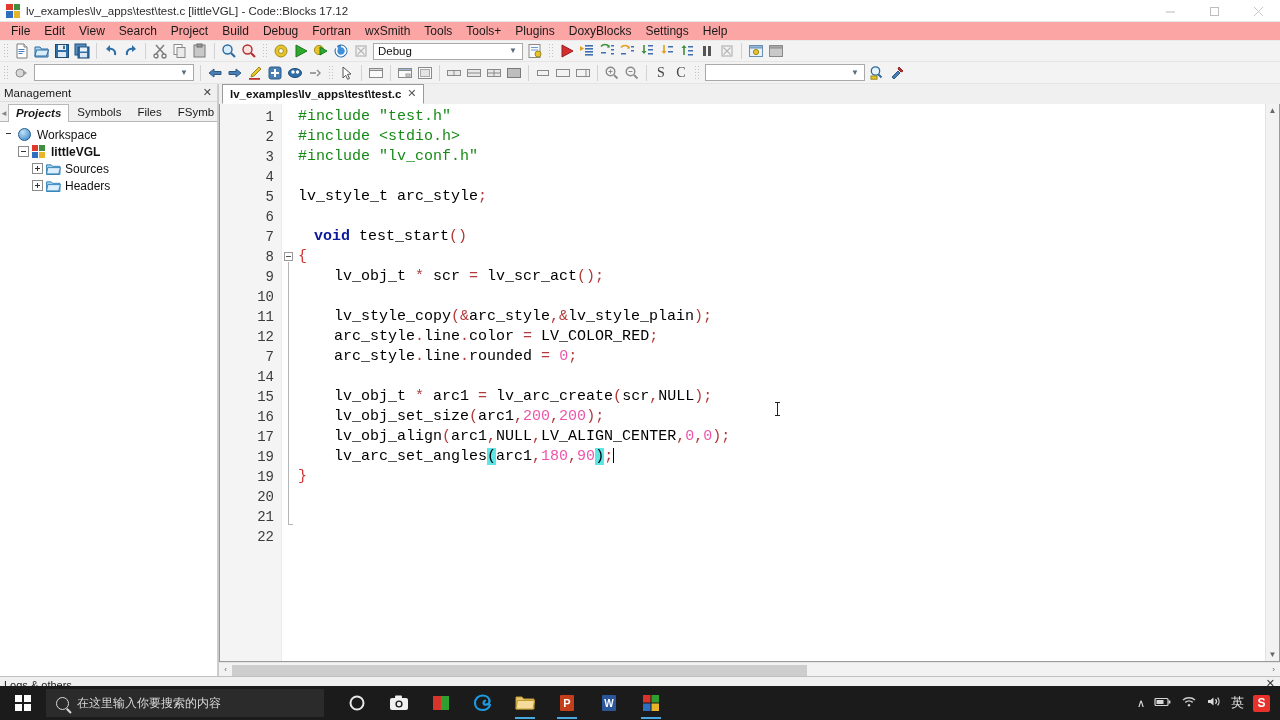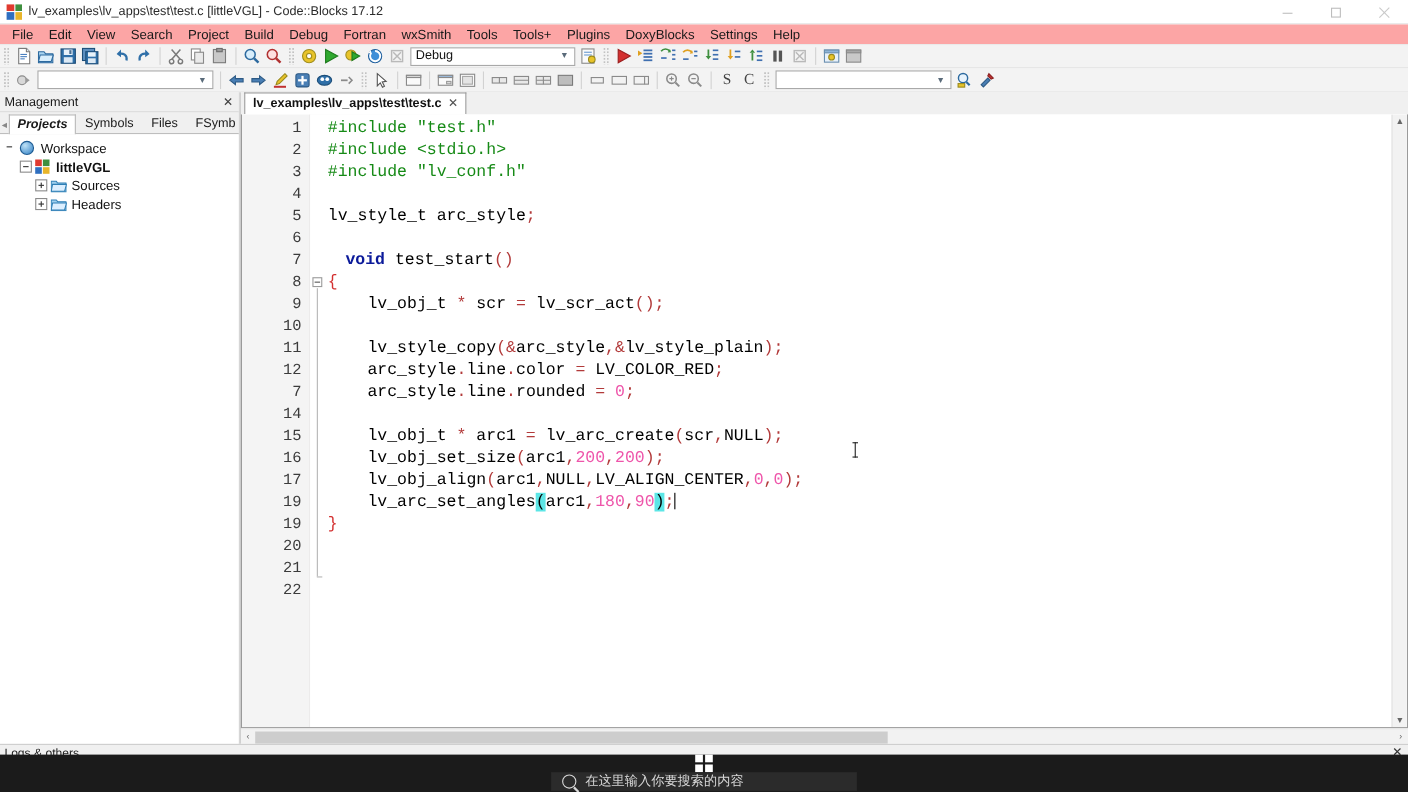--- a/index.html
+++ b/index.html
@@ -151,21 +151,21 @@
     border-bottom:1px solid #bdbdbd; overflow:hidden; }
   .ltab { display:flex; align-items:center; gap:4px; font-size:11px; color:#111;
     padding:2px 5px; border-right:1px solid #d8d8d8; white-space:nowrap; flex:none; }
   .ltab.active { font-weight:bold; background:#fafafa; }
   .ltab .x { color:#555; font-size:10px; margin-left:3px; }
   .ltab-arrow { width:10px; text-align:center; font-size:8px; color:#666; flex:none; }
   .logs-body { flex:1; background:#fff; border:1px solid #b4b4b4; margin:0 2px 2px 2px; }
 
   
   .taskbar { position:absolute; left:0; bottom:0; width:1280px; height:34px;
-    background:#1b1b1b; display:flex; align-items:center;flex-direction:column; }
+    background:#1b1b1b; display:flex; align-items:center; }
   .tb-start { width:46px; height:34px; display:flex; align-items:center; justify-content:center; }
   .tb-start .logo { width:16px; height:16px; display:grid; grid-template-columns:1fr 1fr;
     grid-template-rows:1fr 1fr; gap:2px; }
   .tb-start .logo i { background:#ffffff; }
   .tb-search { width:278px; height:28px; background:#2b2b2b; display:flex; align-items:center;
     gap:8px; padding:0 10px; color:#d8d8d8; font-size:12px; }
   .tb-search .mag { width:13px; height:13px; border:1.6px solid #d8d8d8; border-radius:50%;
     position:relative; flex:none; }
   .tb-search .mag:after { content:""; position:absolute; right:-4px; bottom:-3px; width:6px;
     height:1.6px; background:#d8d8d8; transform:rotate(45deg); }

